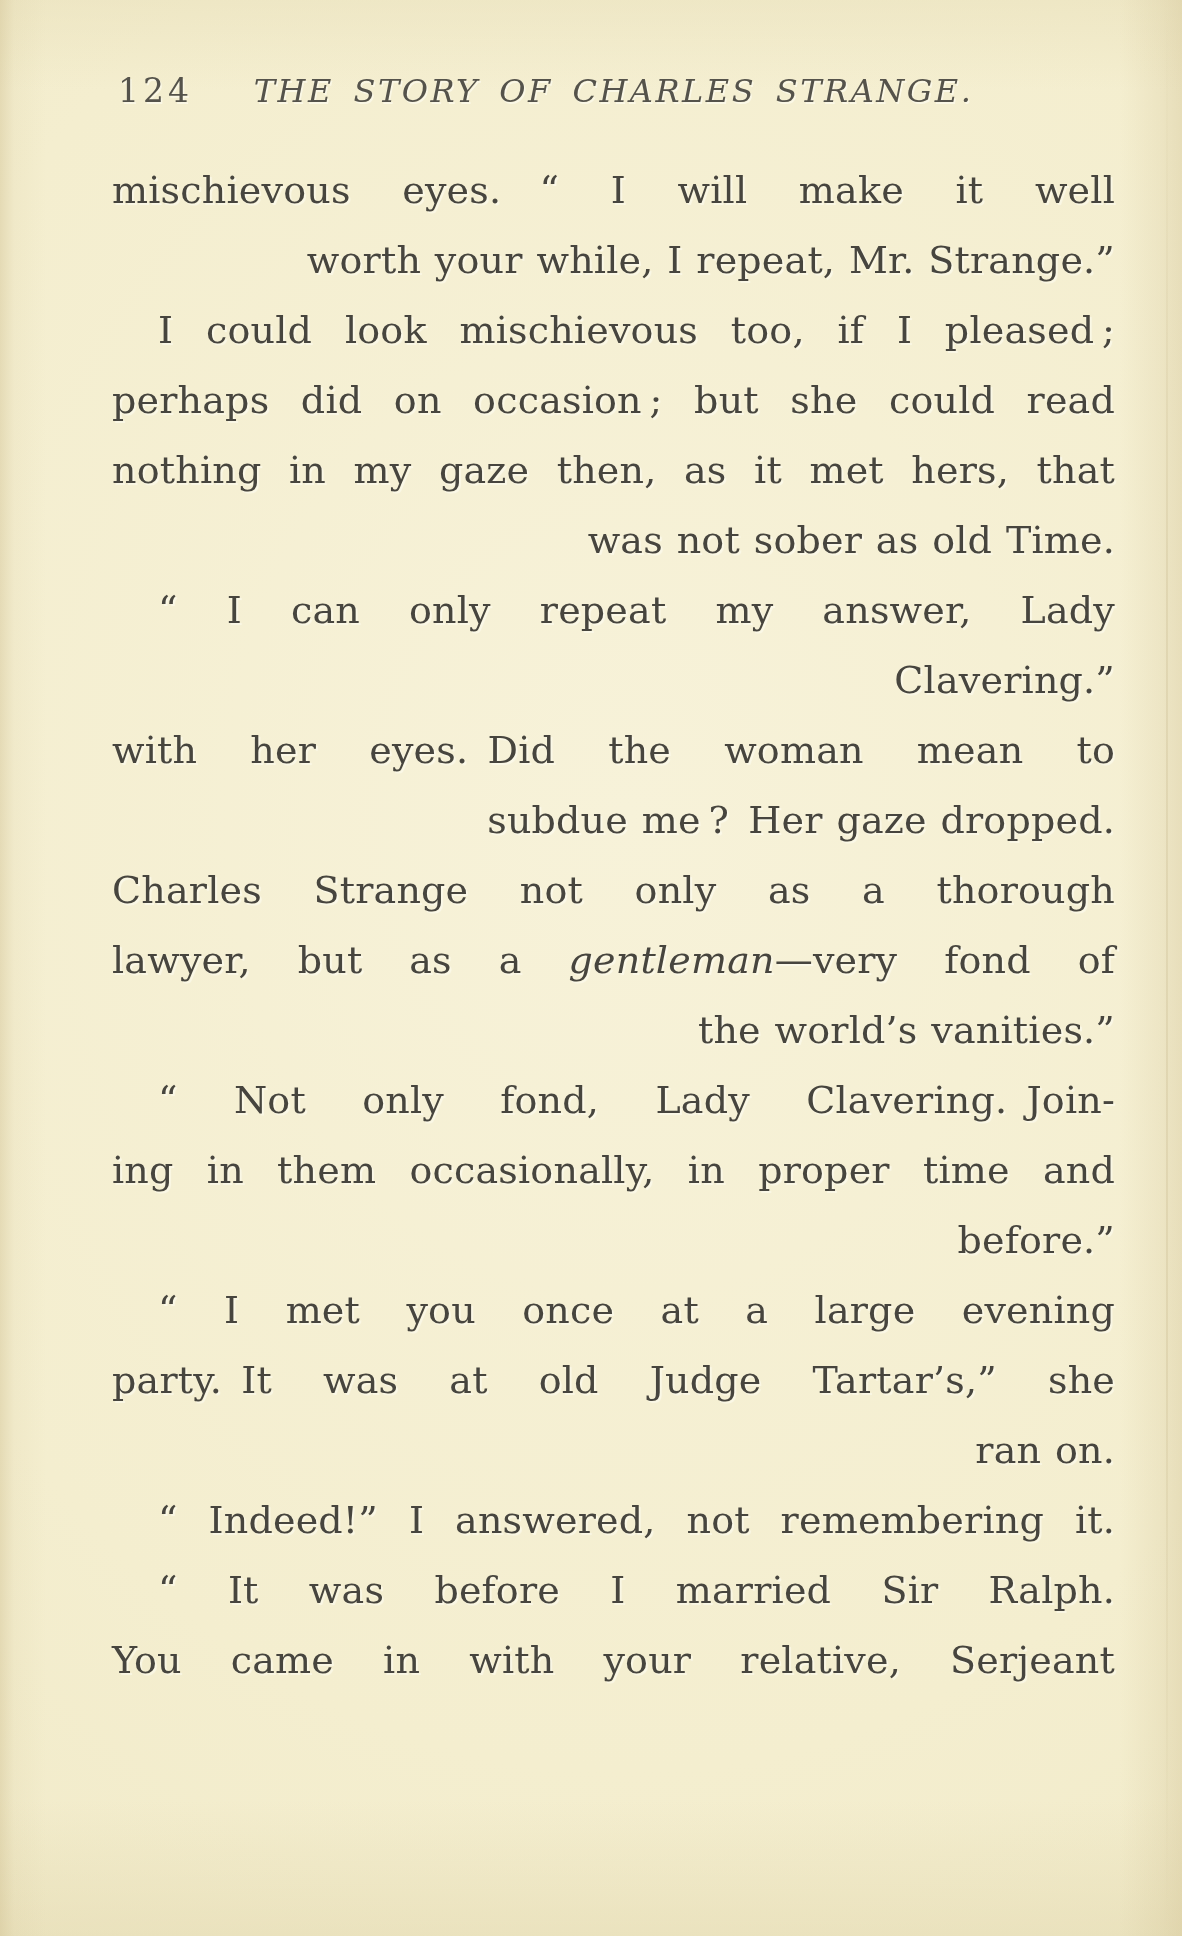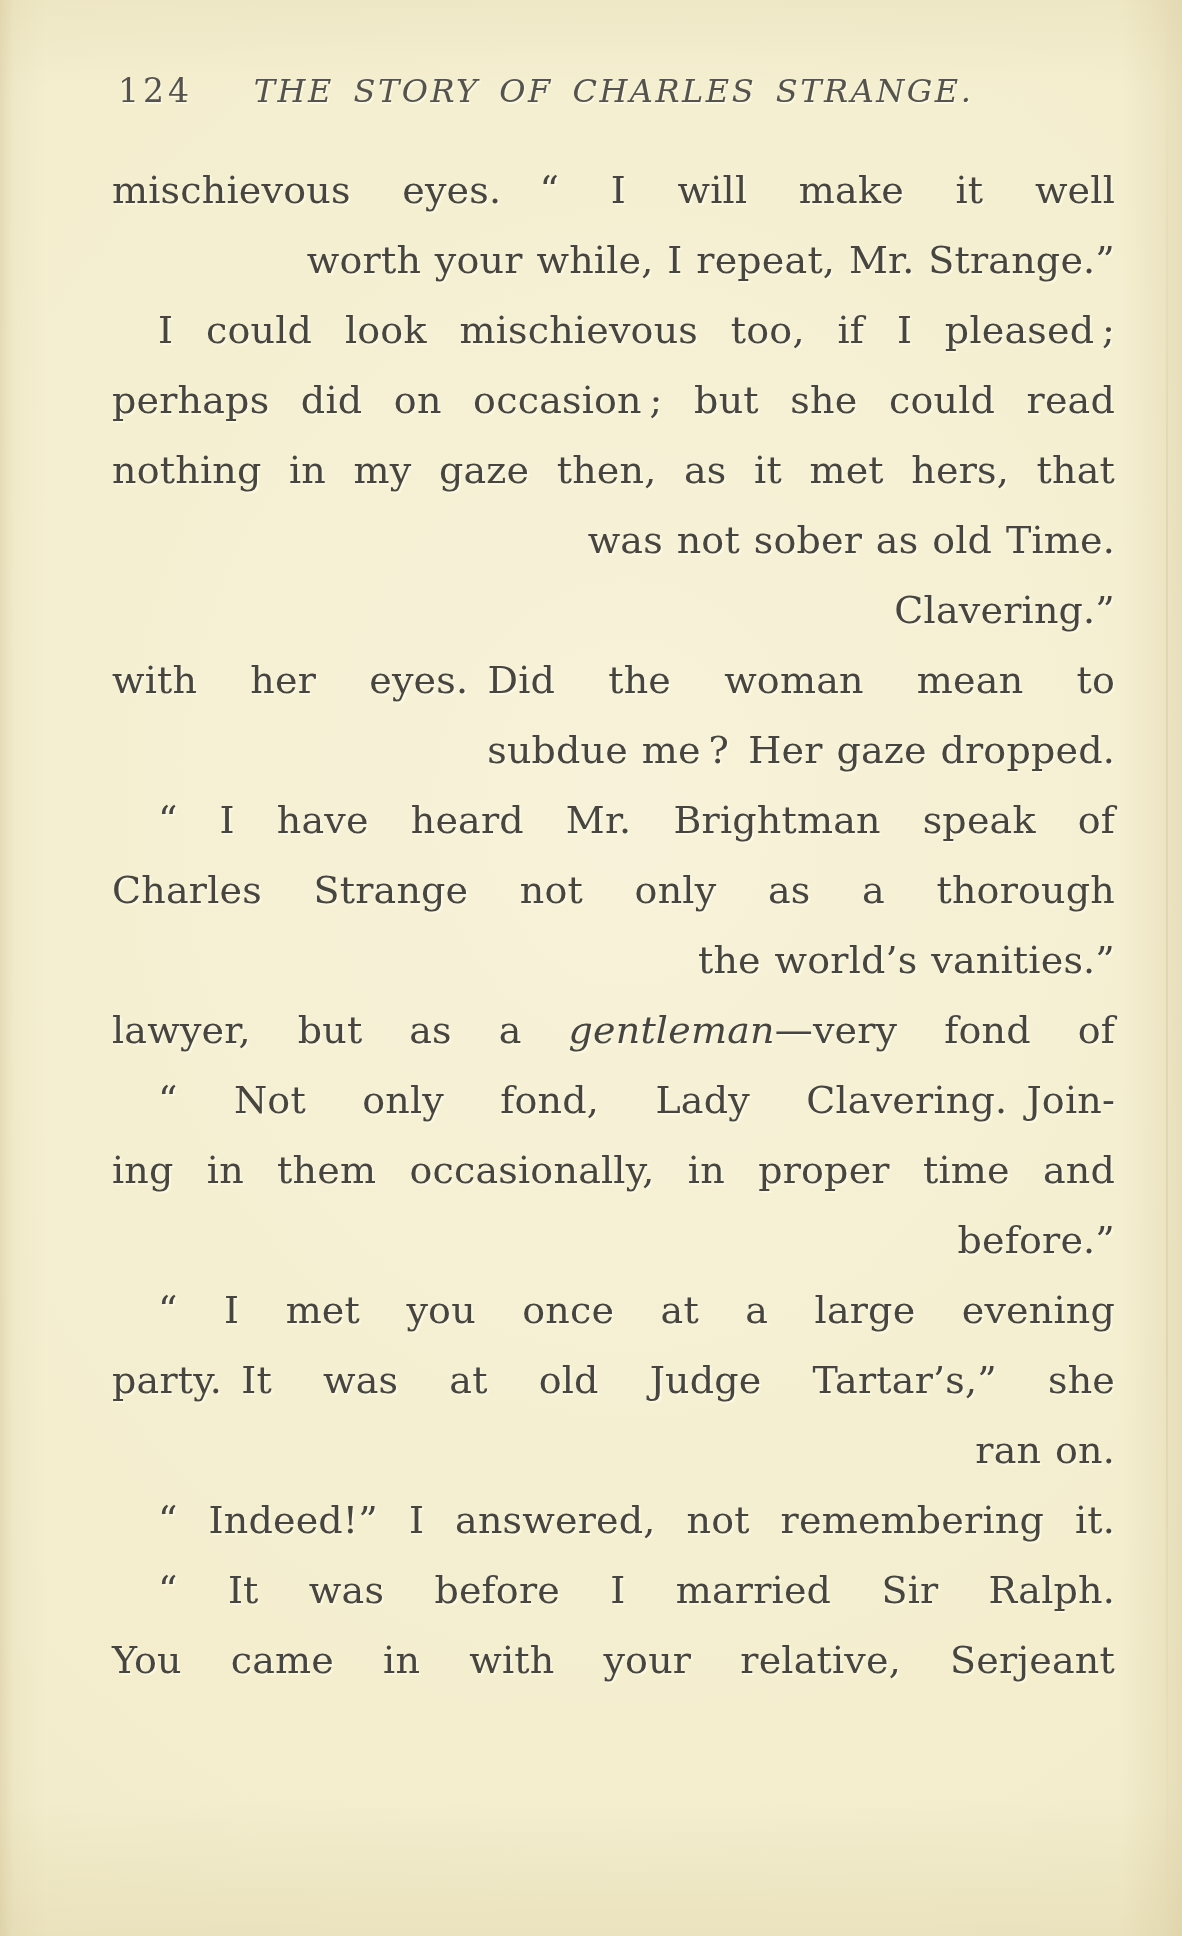--- a/index.html
+++ b/index.html
@@ -102,27 +102,27 @@
     <span class="head-title">THE STORY OF CHARLES STRANGE.</span>
   </div>
 
   <div class="text-block">
       <div class="line just"><span>mischievous eyes. “ I will make it well</span></div>
       <div class="line"><span>worth your while, I repeat, Mr. Strange.”</span></div>
       <div class="line indent just"><span>I could look mischievous too, if I pleased ;</span></div>
       <div class="line just"><span>perhaps did on occasion ; but she could read</span></div>
       <div class="line just"><span>nothing in my gaze then, as it met hers, that</span></div>
       <div class="line"><span>was not sober as old Time.</span></div>
+      <div class="line indent just"><span>“ I can only repeat my answer, Lady</span></div>
       <div class="line"><span>Clavering.”</span></div>
       <div class="line just"><span>with her eyes. Did the woman mean to</span></div>
       <div class="line"><span>subdue me ? Her gaze dropped.</span></div>
-      <div class="line indent just"><span>“ I have heard Mr. Brightman speak of</span></div>
       <div class="line just"><span>Charles Strange not only as a thorough</span></div>
+      <div class="line just"><span>lawyer, but as a </span><span class="it">gentleman</span><span>—very fond of</span></div>
       <div class="line"><span>the world’s vanities.”</span></div>
-      <div class="line just"><span>lawyer, but as a </span><span class="it">gentleman</span><span>—very fond of</span></div>
       <div class="line indent just"><span>“ Not only fond, Lady Clavering. Join-</span></div>
       <div class="line just"><span>ing in them occasionally, in proper time and</span></div>
       <div class="line"><span>before.”</span></div>
       <div class="line indent just"><span>“ I met you once at a large evening</span></div>
       <div class="line just"><span>party. It was at old Judge Tartar’s,” she</span></div>
       <div class="line"><span>ran on.</span></div>
       <div class="line indent just"><span>“ Indeed!” I answered, not remembering it.</span></div>
       <div class="line indent just"><span>“ It was before I married Sir Ralph.</span></div>
       <div class="line just"><span>You came in with your relative, Serjeant</span></div>
     </div>

